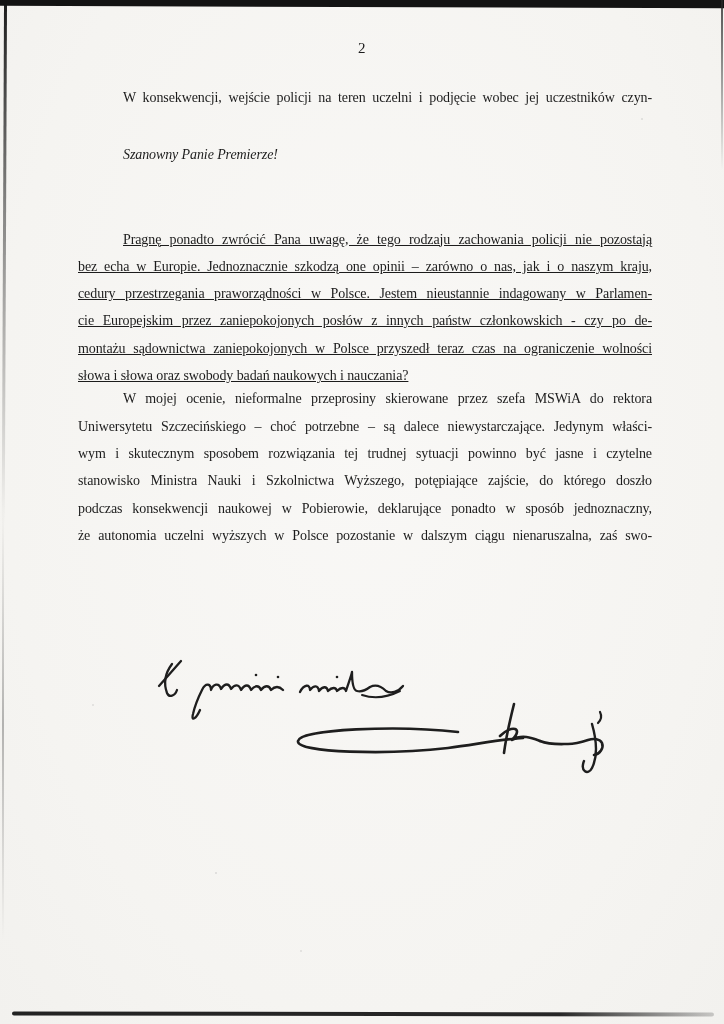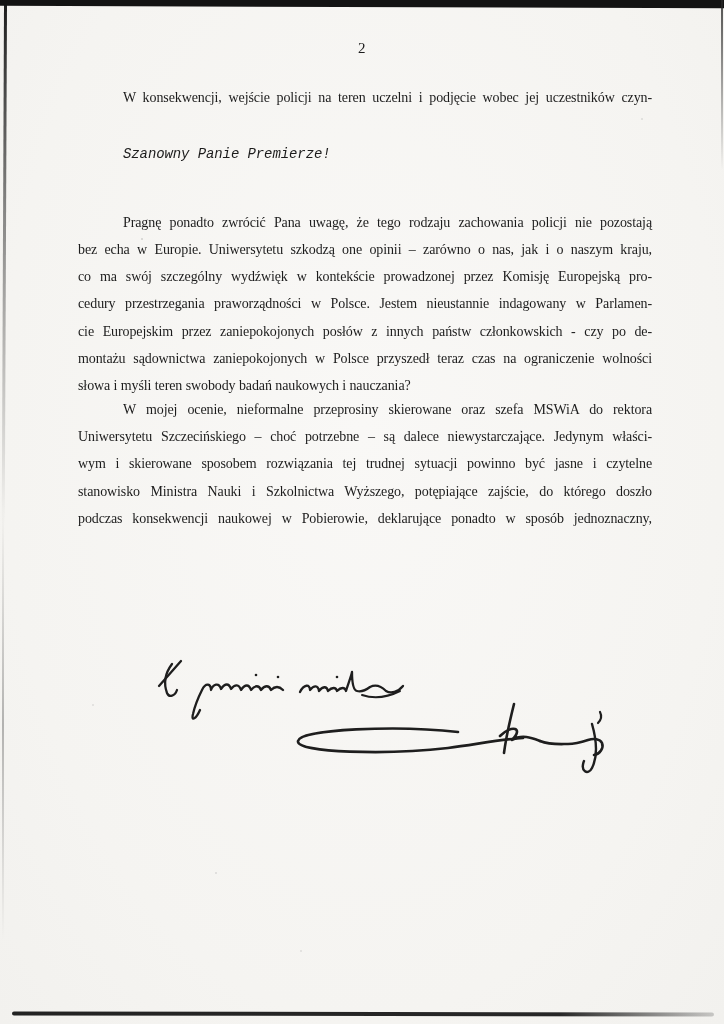--- a/index.html
+++ b/index.html
@@ -28,22 +28,22 @@
                641px 118px 0 0 rgba(140,140,140,.18),
                92px 704px 0 0 rgba(120,120,120,.14),
                300px 950px 0 0 rgba(120,120,120,.14);}
   .page-number{position:absolute;top:40px;left:0;width:100%;text-align:center;
     font-size:15px;letter-spacing:.5px;}
   .text-block{position:absolute;left:78px;top:84px;width:574px;
     font-size:14px;line-height:27.3px;letter-spacing:-0.1px;}
   .ln{white-space:nowrap;text-align:justify;text-align-last:justify;}
   .ln-end{text-align-last:left;}
   .indent{text-indent:45px;}
-  .salutation{margin-top:30px;font-style:italic;text-indent:45px;text-align:left;text-align-last:left;font-family:Liberation Mono, monospace;}
-  .para2{margin-top:40px;}
+  .salutation{margin-top:30px;font-style:italic;text-indent:45px;text-align:left;text-align-last:left;}
+  .para2{margin-top:57px;text-decoration:underline;}
   .para3{margin-top:-4px;}
   .handwriting{position:absolute;left:148px;top:648px;width:470px;height:150px;}
   .handwriting svg{display:block;width:470px;height:150px;}
   .ink{fill:none;stroke:#1e1e1e;stroke-linecap:round;stroke-linejoin:round;}
 </style>
 </head>
 <body>
 
 <div class="scan">
 
@@ -59,34 +59,34 @@
   <div class="text-block">
 
     <div>
       <div class="ln indent">W konsekwencji, wejście policji na teren uczelni i podjęcie wobec jej uczestników czyn-</div>
     </div>
 
     <div class="salutation">Szanowny Panie Premierze!</div>
 
     <div class="para2">
       <div class="ln indent">Pragnę ponadto zwrócić Pana uwagę, że tego rodzaju zachowania policji nie pozostają</div>
-      <div class="ln">bez echa w Europie. Uniwersytetu szkodzą one opinii – zarówno o nas, jak i o naszym kraju,</div>
-      <div class="ln">co ma swój szczególny wydźwięk w kontekście prowadzonej przez Komisję Europejską pro-</div>
+      <div class="ln">bez echa w Europie. Jednoznacznie szkodzą one opinii – zarówno o nas, jak i o naszym kraju,</div>
       <div class="ln">cedury przestrzegania praworządności w Polsce. Jestem nieustannie indagowany w Parlamen-</div>
       <div class="ln">cie Europejskim przez zaniepokojonych posłów z innych państw członkowskich - czy po de-</div>
       <div class="ln">montażu sądownictwa zaniepokojonych w Polsce przyszedł teraz czas na ograniczenie wolności</div>
-      <div class="ln ln-end">słowa i myśli teren swobody badań naukowych i nauczania?</div>
+      <div class="ln ln-end">słowa i słowa oraz swobody badań naukowych i nauczania?</div>
     </div>
 
     <div class="para3">
-      <div class="ln indent">W mojej ocenie, nieformalne przeprosiny skierowane oraz szefa MSWiA do rektora</div>
+      <div class="ln indent">W mojej ocenie, nieformalne przeprosiny skierowane przez szefa MSWiA do rektora</div>
       <div class="ln">Uniwersytetu Szczecińskiego – choć potrzebne – są dalece niewystarczające. Jedynym właści-</div>
-      <div class="ln">wym i skierowane sposobem rozwiązania tej trudnej sytuacji powinno być jasne i czytelne</div>
+      <div class="ln">wym i skutecznym sposobem rozwiązania tej trudnej sytuacji powinno być jasne i czytelne</div>
       <div class="ln">stanowisko Ministra Nauki i Szkolnictwa Wyższego, potępiające zajście, do którego doszło</div>
       <div class="ln">podczas konsekwencji naukowej w Pobierowie, deklarujące ponadto w sposób jednoznaczny,</div>
+      <div class="ln">że autonomia uczelni wyższych w Polsce pozostanie w dalszym ciągu nienaruszalna, zaś swo-</div>
     </div>
 
   </div>
 
   <div class="handwriting" title="Z wyrazami szacunku">
     <svg viewBox="0 0 470 150" xmlns="http://www.w3.org/2000/svg">
 
       <g>
         <path class="ink" stroke-width="2.3" d="M24 16 C18 24 15 34 19 45 C21 50 27 48 29 42"></path>
         <path class="ink" stroke-width="2.3" d="M11 38 L33 13"></path>

